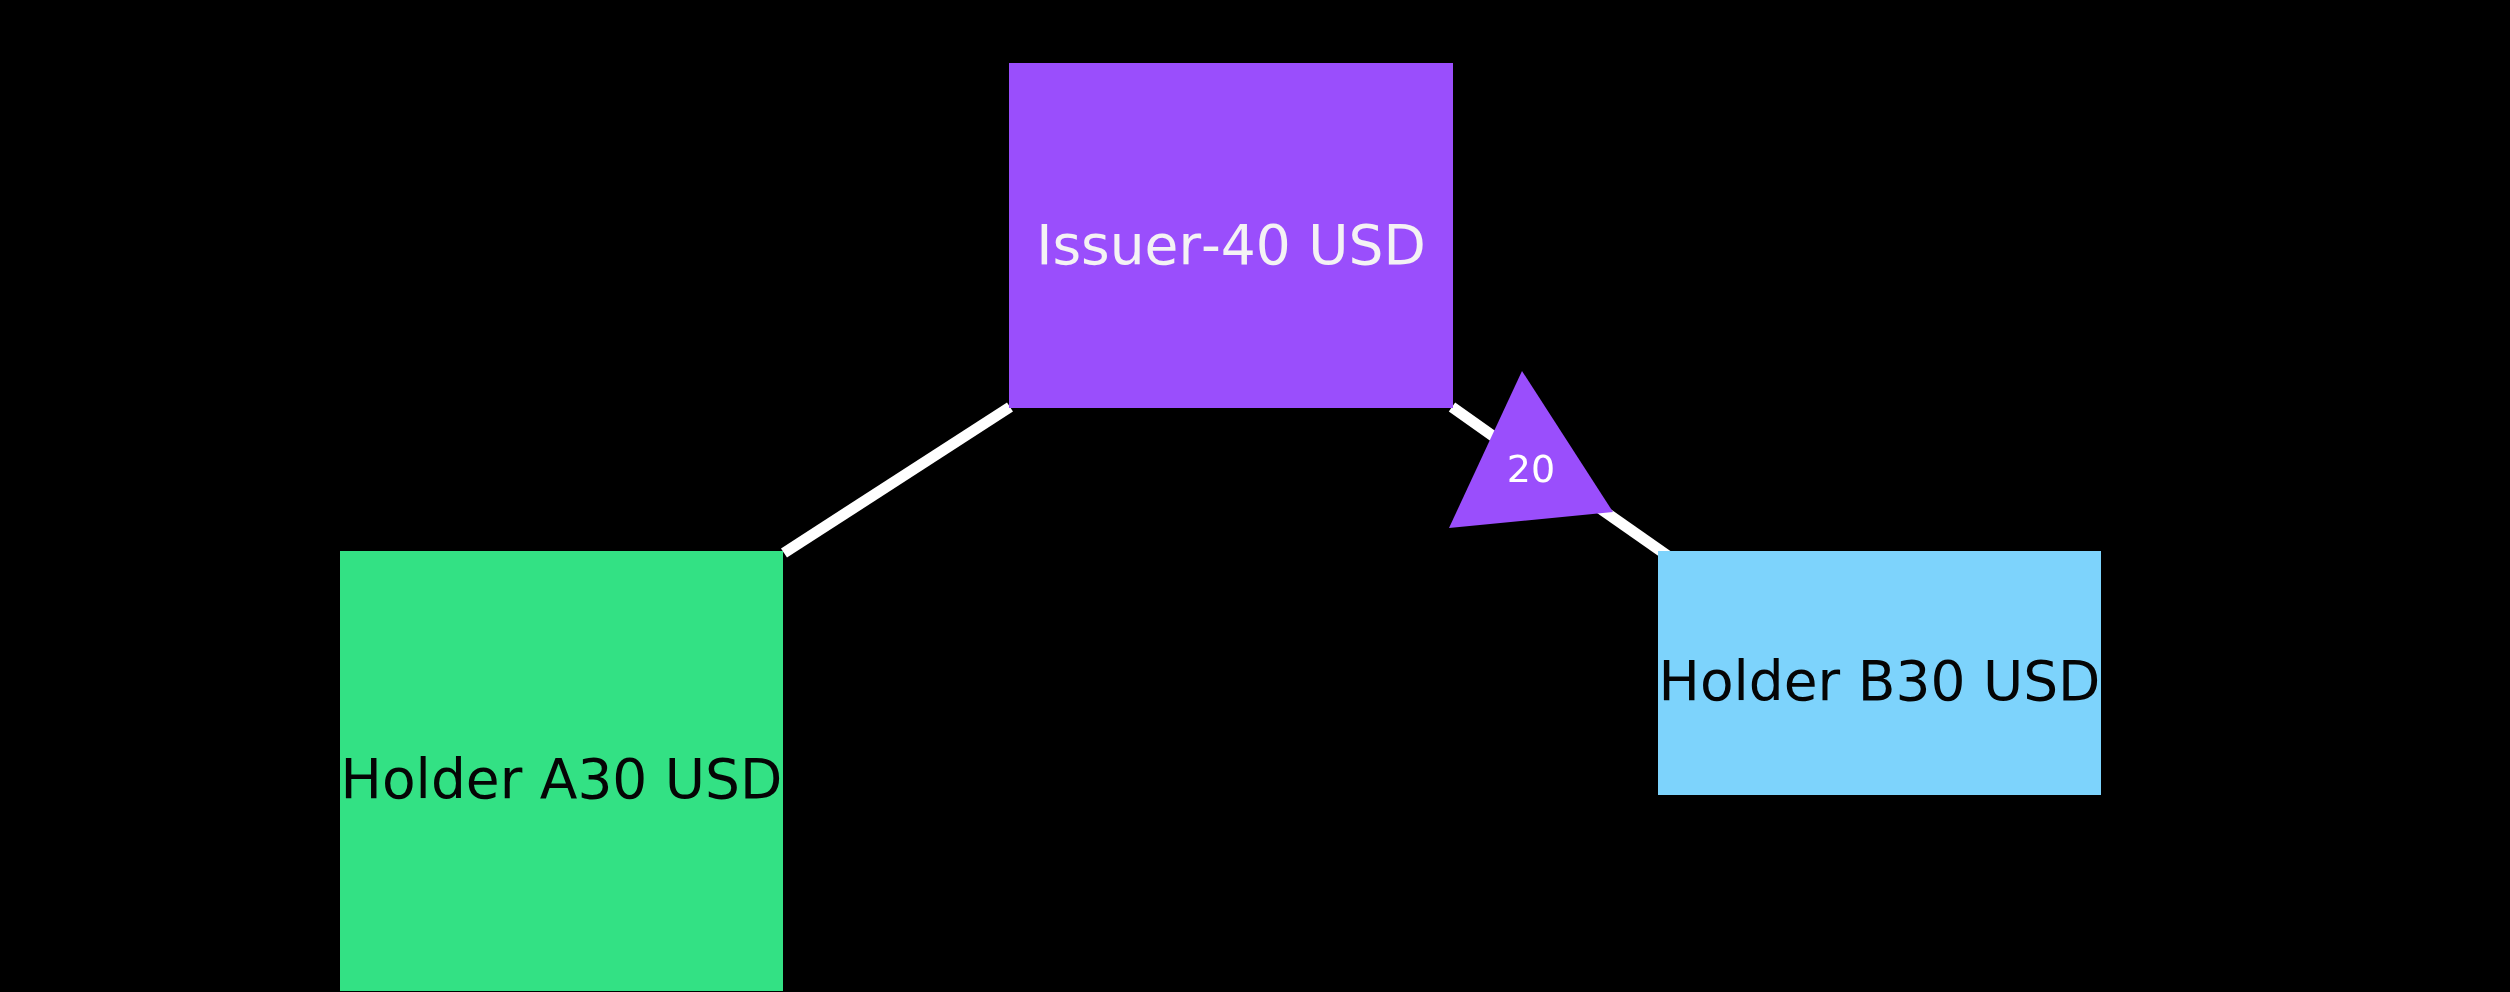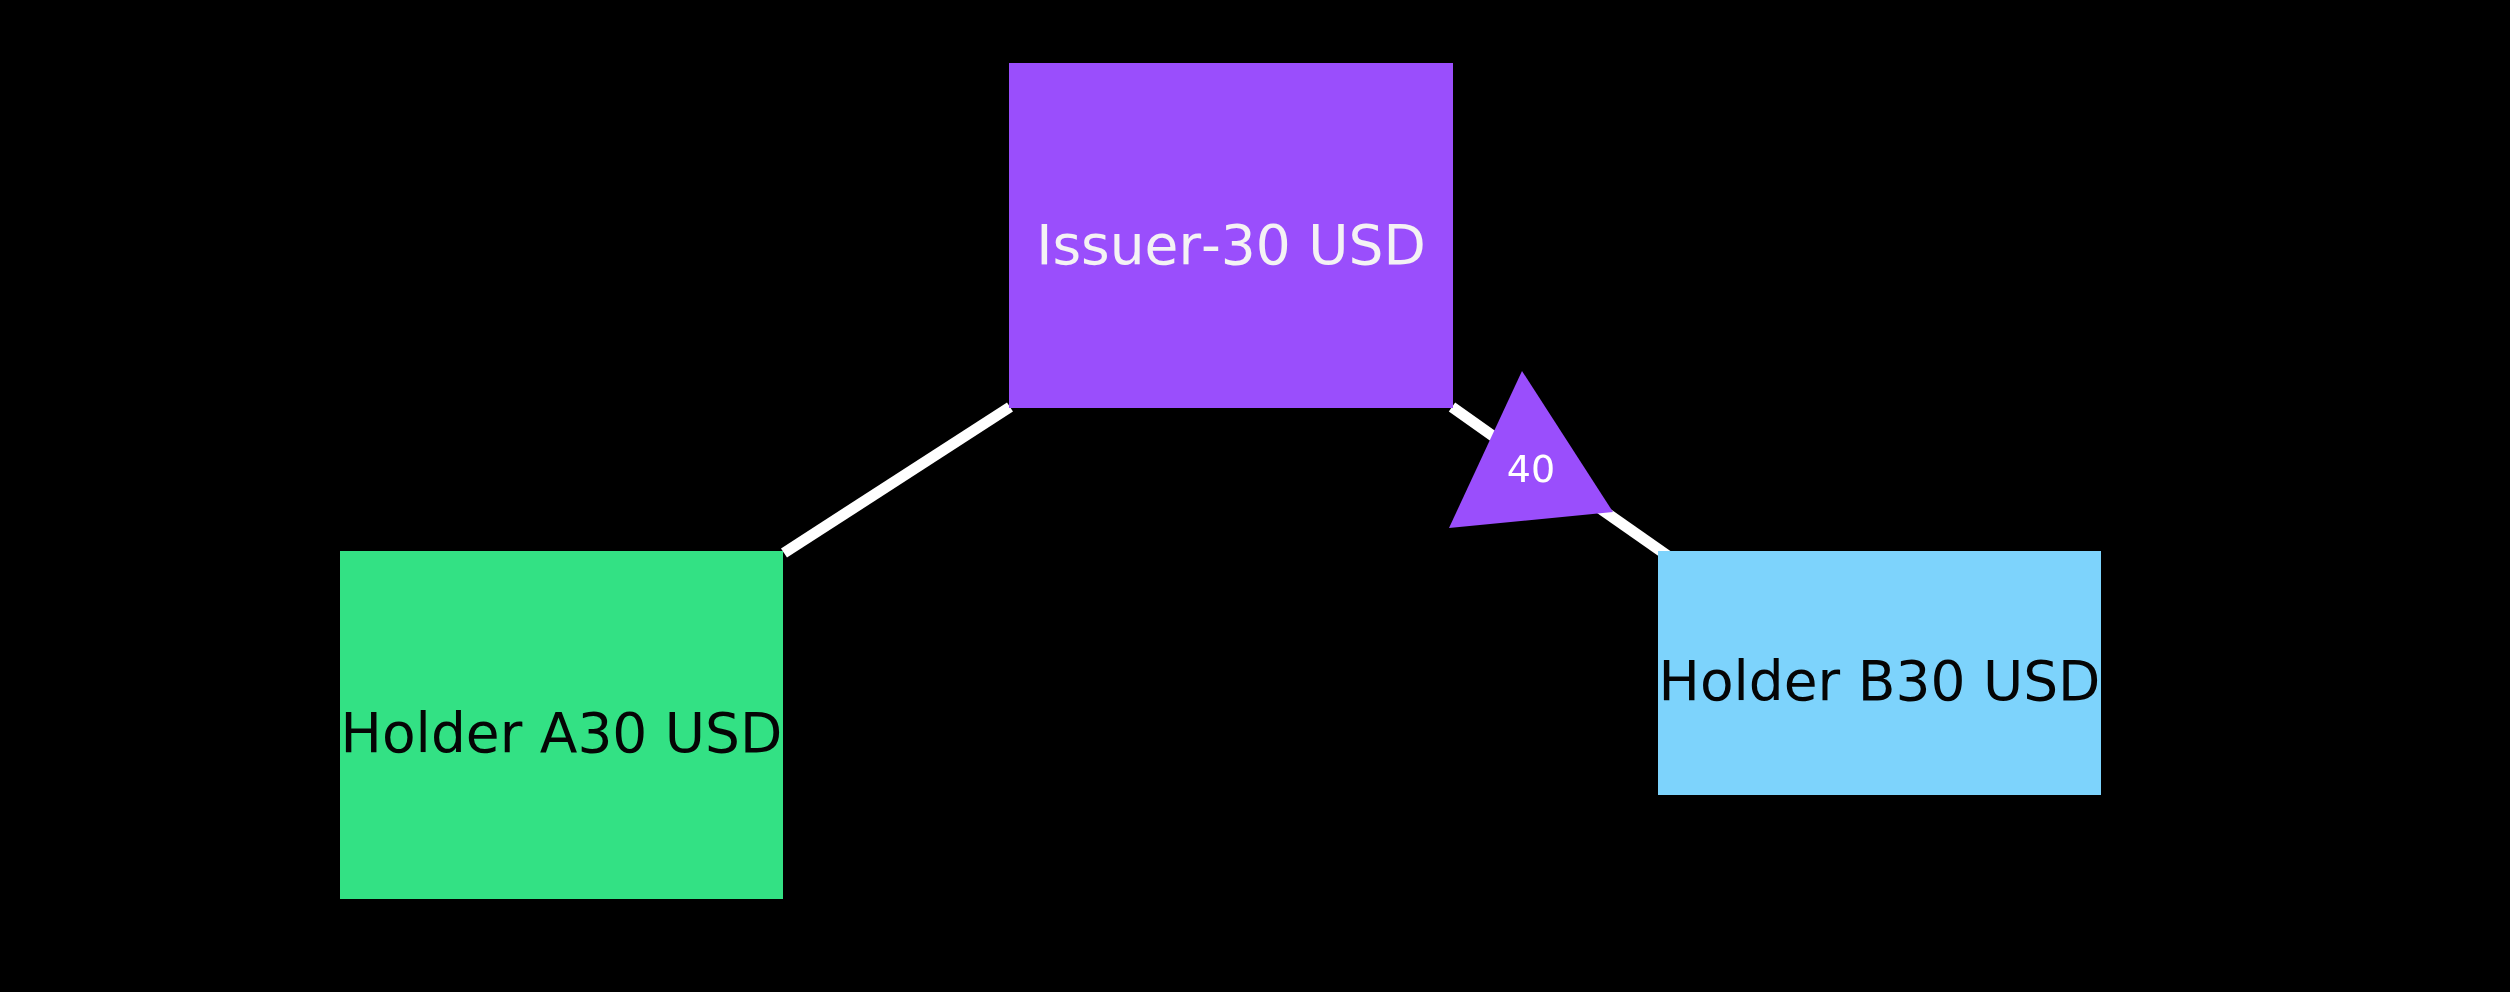--- a/index.html
+++ b/index.html
@@ -42,21 +42,21 @@
     height: 345px;
     background: #9a4efc;
     color: #f4f2f4;
     font-size: 55px;
     padding-top: 20px;
   }
   .node-holder-a {
     left: 340px;
     top: 551px;
     width: 443px;
-    height: 348px;
+    height: 440px;
     background: #33e184;
     color: #050505;
     font-size: 55px;
     padding-top: 16px;
   }
   .node-holder-b {
     left: 1658px;
     top: 551px;
     width: 443px;
     height: 244px;
@@ -86,28 +86,28 @@
 
   <svg id="edges" viewBox="0 0 2510 992" xmlns="http://www.w3.org/2000/svg">
     <line x1="1010" y1="407" x2="784" y2="553" stroke="#ffffff" stroke-width="11" stroke-linecap="butt"></line>
     <line x1="1452" y1="407" x2="1500" y2="441" stroke="#ffffff" stroke-width="11" stroke-linecap="butt"></line>
     <line x1="1598" y1="507" x2="1668" y2="556" stroke="#ffffff" stroke-width="11" stroke-linecap="butt"></line>
     <polygon points="1522,371 1613,512 1449,528" fill="#9a4efc"></polygon>
   </svg>
 
   <div class="node node-issuer">
     <span class="node-line">Issuer</span>
-    <span class="node-line">-30 USD</span>
+    <span class="node-line">-40 USD</span>
   </div>
 
   <div class="node node-holder-a">
     <span class="node-line">Holder A</span>
     <span class="node-line">30 USD</span>
   </div>
 
   <div class="node node-holder-b">
     <span class="node-line">Holder B</span>
     <span class="node-line">30 USD</span>
   </div>
 
-  <span class="edge-label edge-label-20">40</span>
+  <span class="edge-label edge-label-20">20</span>
 
 </div>
 
 </body></html>

